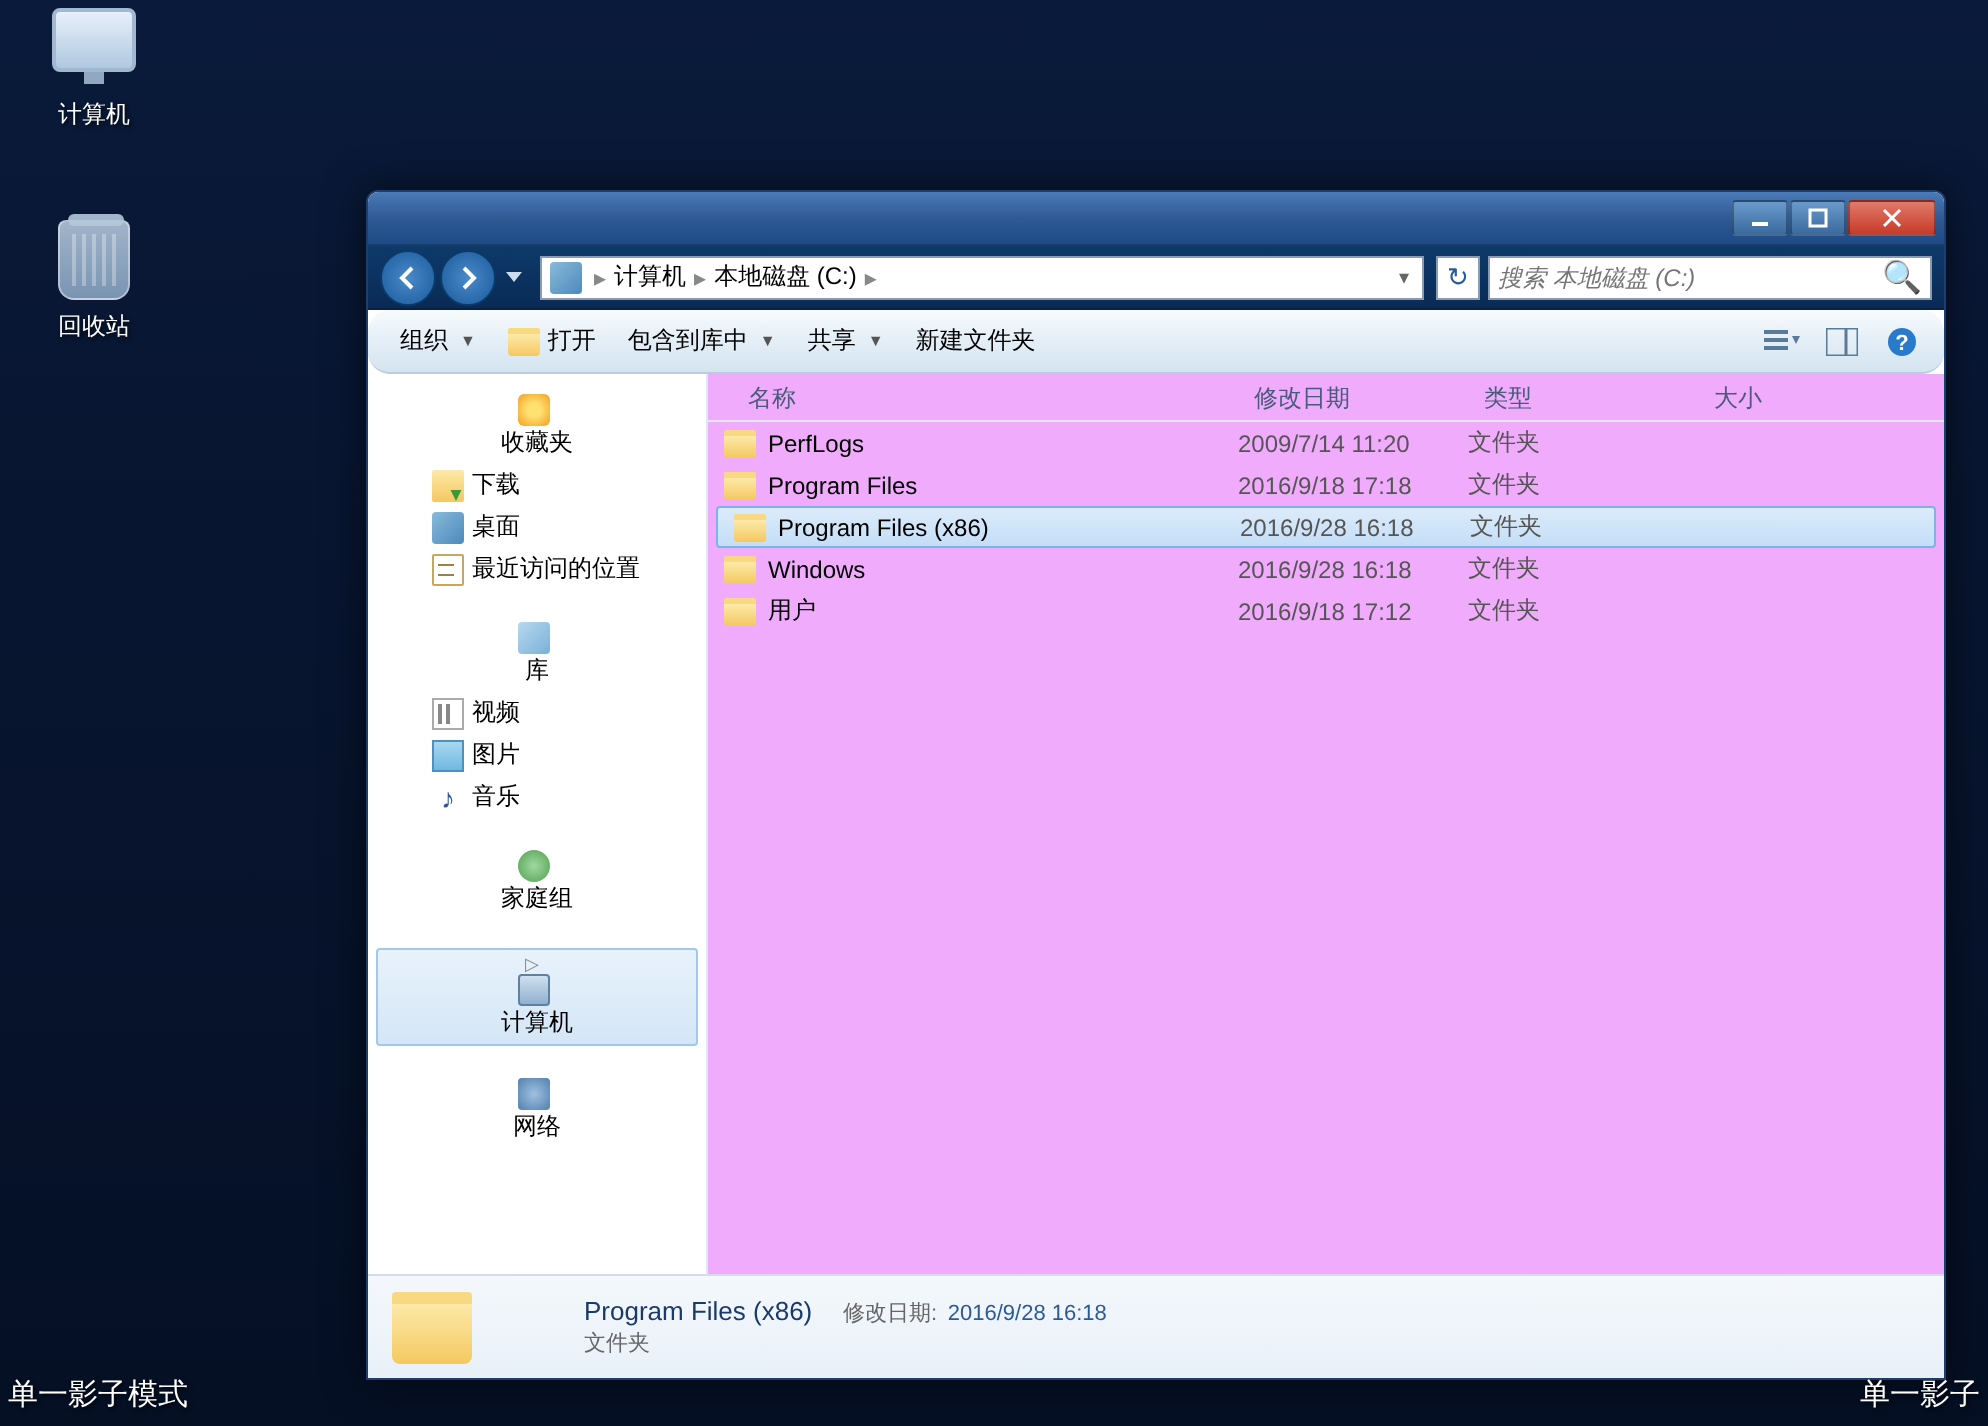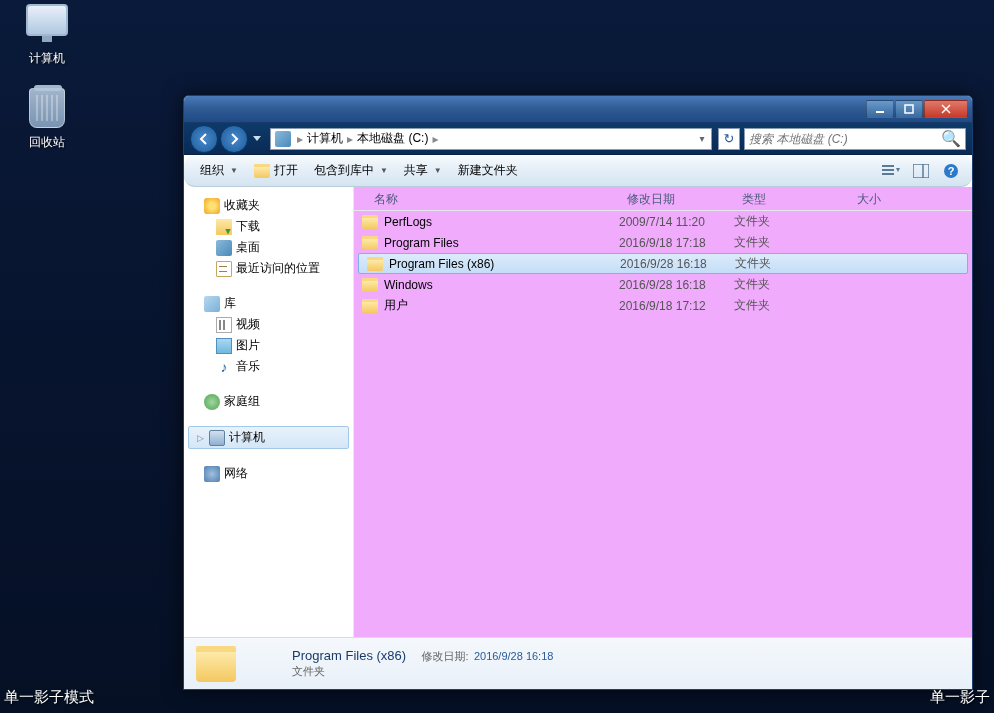--- a/index.html
+++ b/index.html
@@ -38,21 +38,21 @@
 .toolbar { height: 32px; background: linear-gradient(180deg, #f7fbfd 0%, #e4eef7 50%, #d4e4f0 100%); border-bottom: 1px solid #bcd; display: flex; align-items: center; padding: 0 8px; font-size: 12px; border-radius: 11px; }
 .tool-item { padding: 4px 8px; cursor: pointer; display: flex; align-items: center; gap: 4px; border-radius: 2px; }
 .tool-item .drop { font-size: 8px; color: #555; margin-left: 2px; }
 .toolbar-right { margin-left: auto; display: flex; align-items: center; gap: 4px; }
 .tool-icon-btn { width: 26px; height: 22px; display: flex; align-items: center; justify-content: center; cursor: pointer; border-radius: 2px; }
 
 
 .body-area { display: flex; height: 450px; }
 .sidebar { width: 170px; background: #fff; border-right: 1px solid #e0e8f0; padding: 8px 0; overflow-y: auto; }
 .side-group { margin-bottom: 14px; }
-.side-header { display: flex; align-items: center; padding: 2px 8px; font-size: 12px; cursor: pointer; }
+.side-header { display: flex; align-items: center; padding: 2px 8px; font-size: 12px; cursor: pointer; flex-direction: column; }
 .side-header .exp { font-size: 9px; color: #888; width: 12px; }
 .side-header .ico { width: 16px; height: 16px; margin-right: 4px; }
 .side-item { display: flex; align-items: center; padding: 2px 8px 2px 32px; font-size: 12px; cursor: pointer; }
 .side-item .ico { width: 16px; height: 16px; margin-right: 4px; }
 .side-item.selected { background: linear-gradient(180deg, #e8f2fb 0%, #d4e6f7 100%); border: 1px solid #a4c8e8; border-radius: 2px; margin: 0 4px; padding-left: 28px; }
 
 
 .main-list { flex: 1; background: #f0abfc; }
 .list-header { display: flex; height: 24px; border-bottom: 1px solid #e4e8ec; font-size: 12px; color: #4a5a7a; }
 .list-header > div { padding: 4px 8px; border-right: 1px solid transparent; cursor: pointer; }
@@ -109,21 +109,21 @@
 </style>
 </head>
 <body>
 
 <div class="desktop-icon" style="left:12px; top:4px;">
   <div class="ico">
       <div class="computer-monitor"></div>
     </div>
   <span>计算机</span>
 </div>
-<div class="desktop-icon" style="left:12px; top:88px;">
+<div class="desktop-icon" style="left:12px; top:110px;">
   <div class="ico">
       <div class="recycle-bin"></div>
     </div>
   <span>回收站</span>
 </div>
 
 <div class="window">
 
   <div class="titlebar">
     <div class="win-btn min">

